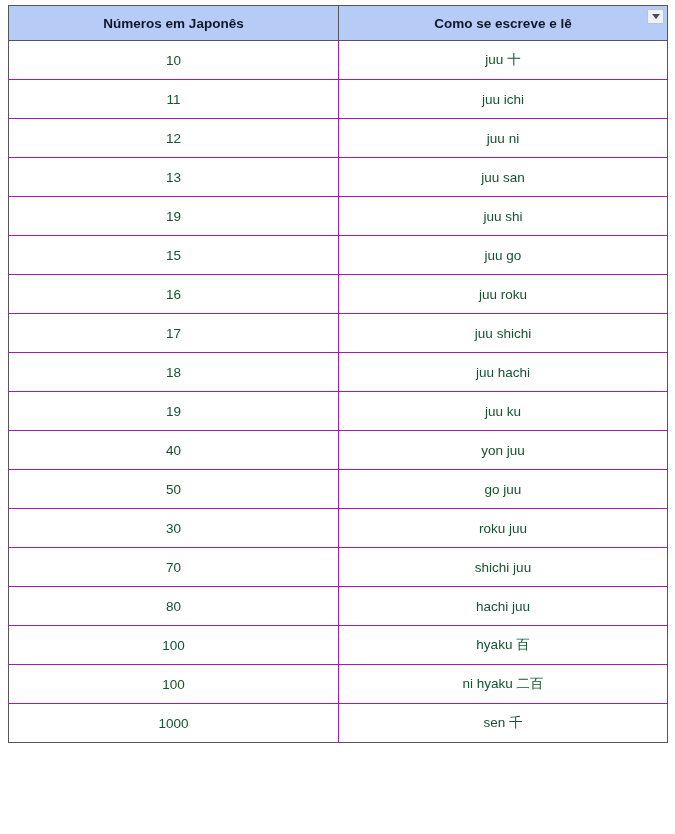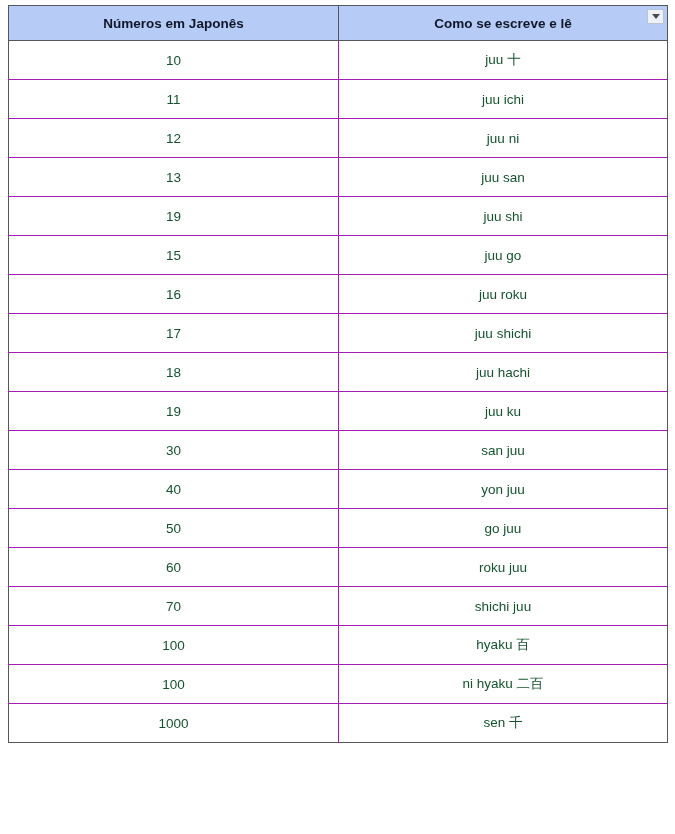--- a/index.html
+++ b/index.html
@@ -152,38 +152,38 @@
           </tr>
           <tr class="data-row">
             <td class="data-cell first">18</td>
             <td class="data-cell last">juu hachi</td>
           </tr>
           <tr class="data-row">
             <td class="data-cell first">19</td>
             <td class="data-cell last">juu ku</td>
           </tr>
           <tr class="data-row">
-            <td class="data-cell first">30</td>
-            <td class="data-cell last">san juu</td>
-          </tr>
-          <tr class="data-row">
             <td class="data-cell first">40</td>
             <td class="data-cell last">yon juu</td>
           </tr>
           <tr class="data-row">
             <td class="data-cell first">50</td>
             <td class="data-cell last">go juu</td>
           </tr>
           <tr class="data-row">
-            <td class="data-cell first">60</td>
+            <td class="data-cell first">30</td>
             <td class="data-cell last">roku juu</td>
           </tr>
           <tr class="data-row">
             <td class="data-cell first">70</td>
             <td class="data-cell last">shichi juu</td>
+          </tr>
+          <tr class="data-row">
+            <td class="data-cell first">80</td>
+            <td class="data-cell last">hachi juu</td>
           </tr>
           <tr class="data-row">
             <td class="data-cell first">100</td>
             <td class="data-cell last">hyaku 百</td>
           </tr>
           <tr class="data-row">
             <td class="data-cell first">100</td>
             <td class="data-cell last">ni hyaku 二百</td>
           </tr>
           <tr class="data-row">

